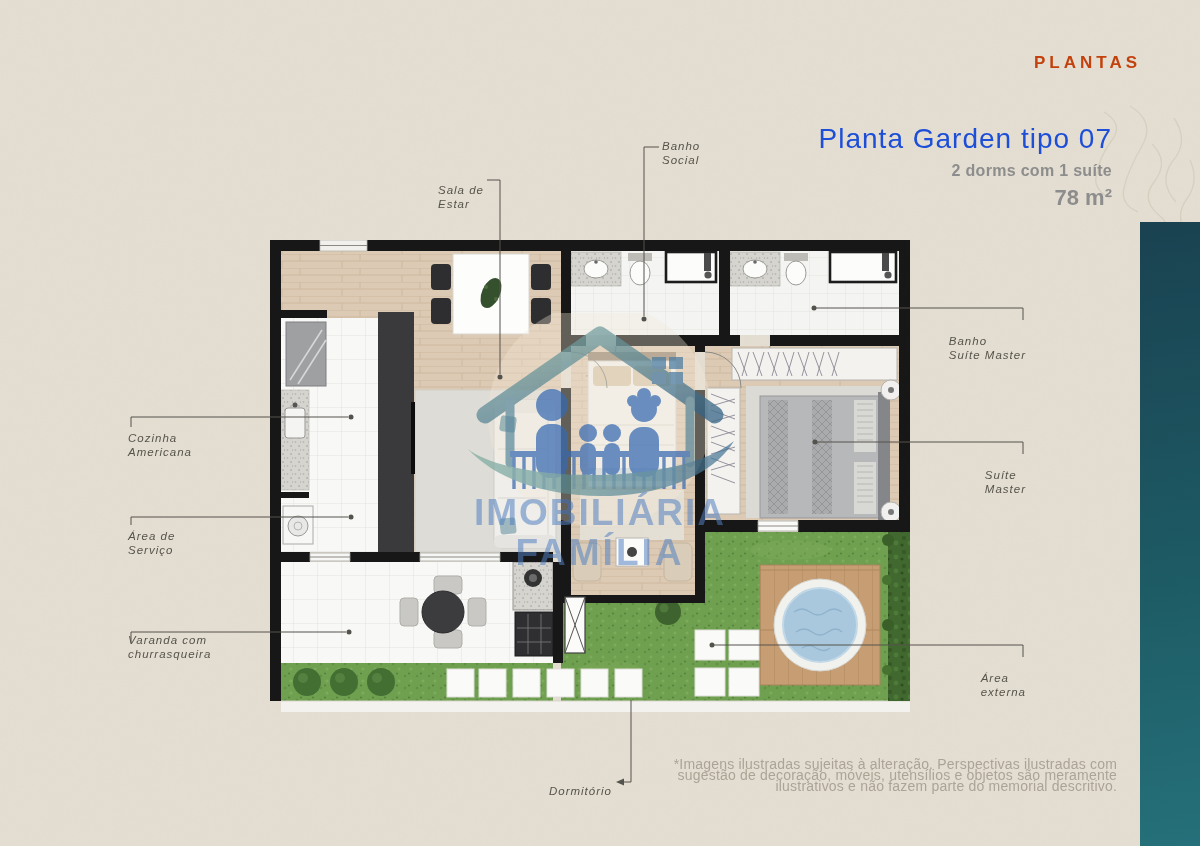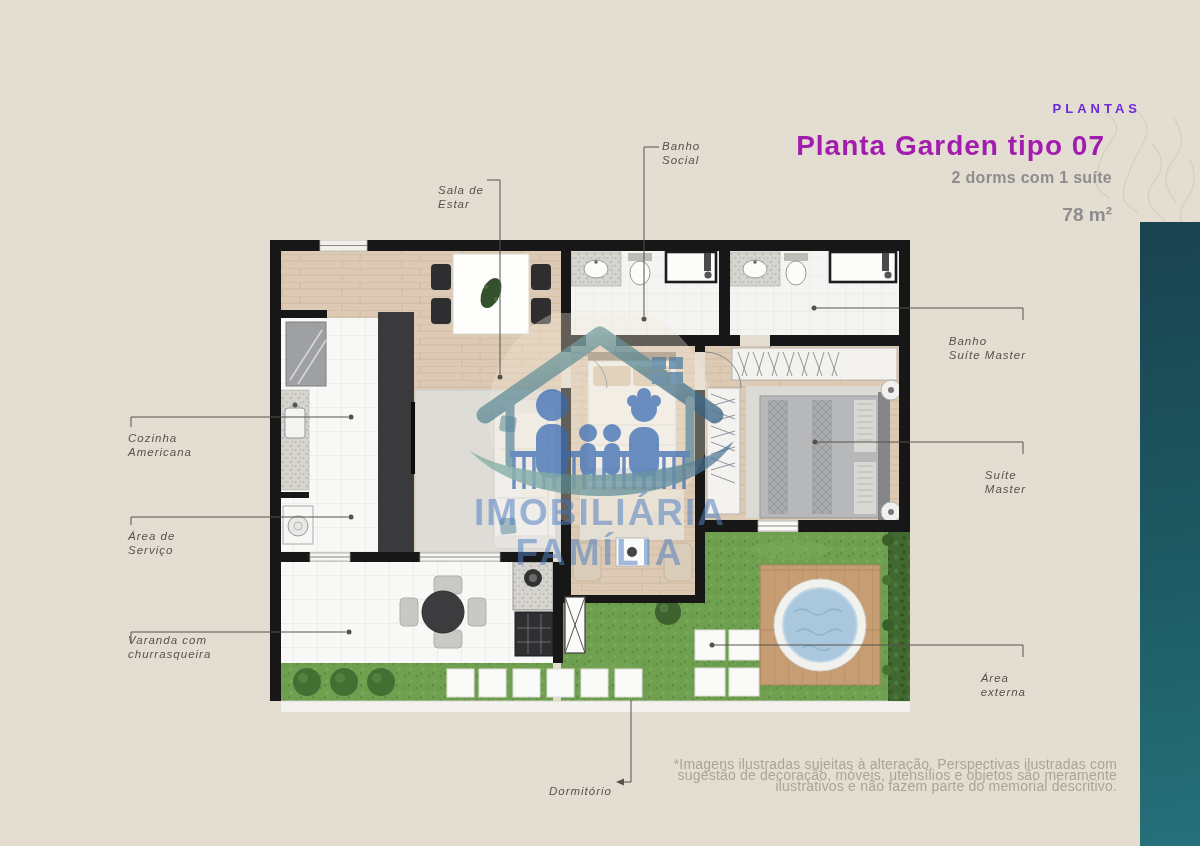--- a/index.html
+++ b/index.html
@@ -1,24 +1,24 @@
 <!DOCTYPE html>
 <html><head>
 <meta charset="utf-8">
 <style>
   html,body{margin:0;padding:0;}
   .page{position:relative;width:1200px;height:846px;background:#e4ded2;overflow:hidden;
         font-family:"Liberation Sans",sans-serif;}
   .noise{position:absolute;inset:0;width:100%;height:100%;opacity:.55;pointer-events:none;}
-  .eyebrow{position:absolute;top:53px;right:59px;font-size:13px;font-weight:600;
-           letter-spacing:4px;color:#6d28d9;margin-top:48px;}
+  .eyebrow{position:absolute;top:53px;right:59px;font-size:17px;font-weight:600;
+           letter-spacing:4px;color:#c2410c;}
   .plan-info{position:absolute;top:123px;right:88px;text-align:right;}
-  .plan-info h1{margin:7px;font-size:28px;font-weight:700;letter-spacing:1px;color:#a21caf;}
+  .plan-info h1{margin:0;font-size:28px;font-weight:400;letter-spacing:1px;color:#1d4ed8;}
   .plan-info .subtitle{margin-top:7px;font-size:16px;font-weight:700;color:#8d8d8d;letter-spacing:.3px;}
-  .plan-info .area{margin-top:17px;font-size:19px;font-weight:700;color:#8d8d8d;text-align:right;}
+  .plan-info .area{margin-top:5px;font-size:22px;font-weight:700;color:#8d8d8d;text-align:right;}
   .accent-bar{position:absolute;top:222px;right:0;width:60px;height:624px;
               background:linear-gradient(170deg,#1a4251 0%,#1d5a63 55%,#25707a 100%);}
   .swirl{position:absolute;top:100px;right:2px;pointer-events:none;}
   .plan-wrap{position:absolute;left:270px;top:240px;width:640px;height:472px;}
   .overlay{position:absolute;inset:0;width:1200px;height:846px;pointer-events:none;}
   .logo{position:absolute;left:440px;top:313px;width:320px;height:262px;opacity:.82;pointer-events:none;}
   .plabel{position:absolute;font-size:11.5px;line-height:14px;color:#56534a;letter-spacing:1px;font-style:italic;}
   .t-right{margin-top:12px;}
   .disclaimer{position:absolute;top:759px;right:83px;text-align:right;font-size:14px;
               line-height:11px;color:#aba496;letter-spacing:.2px;}

